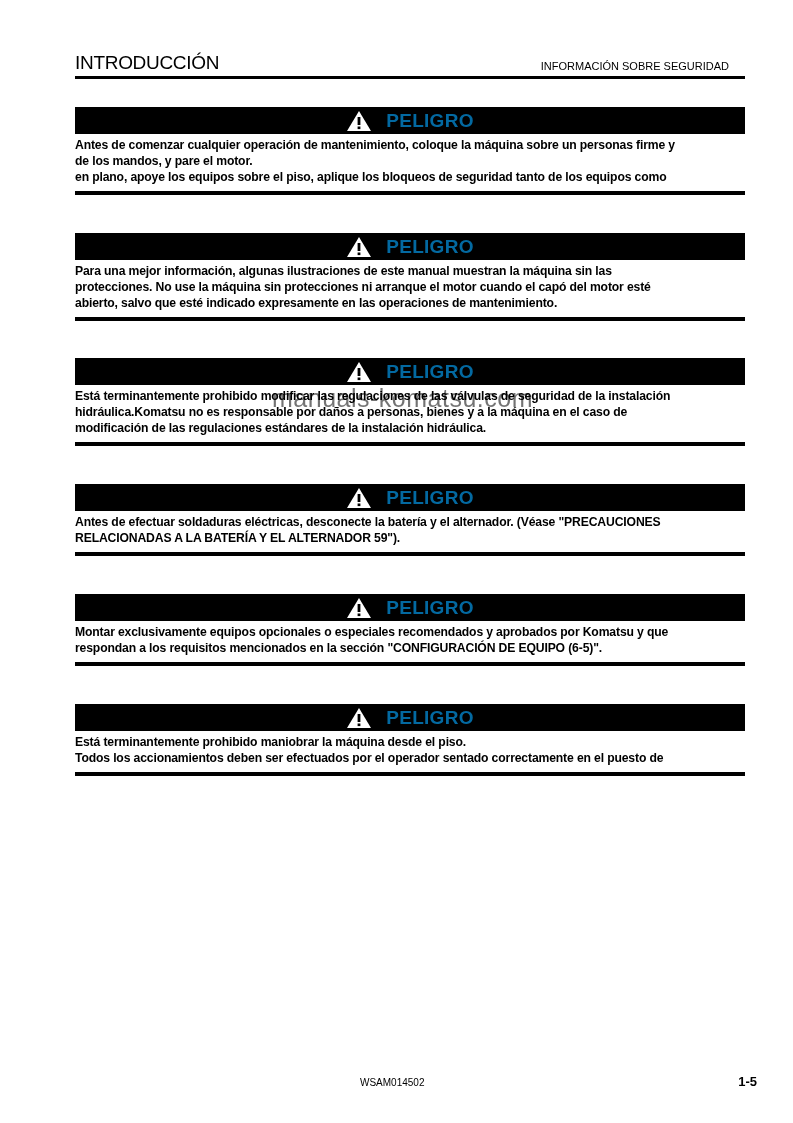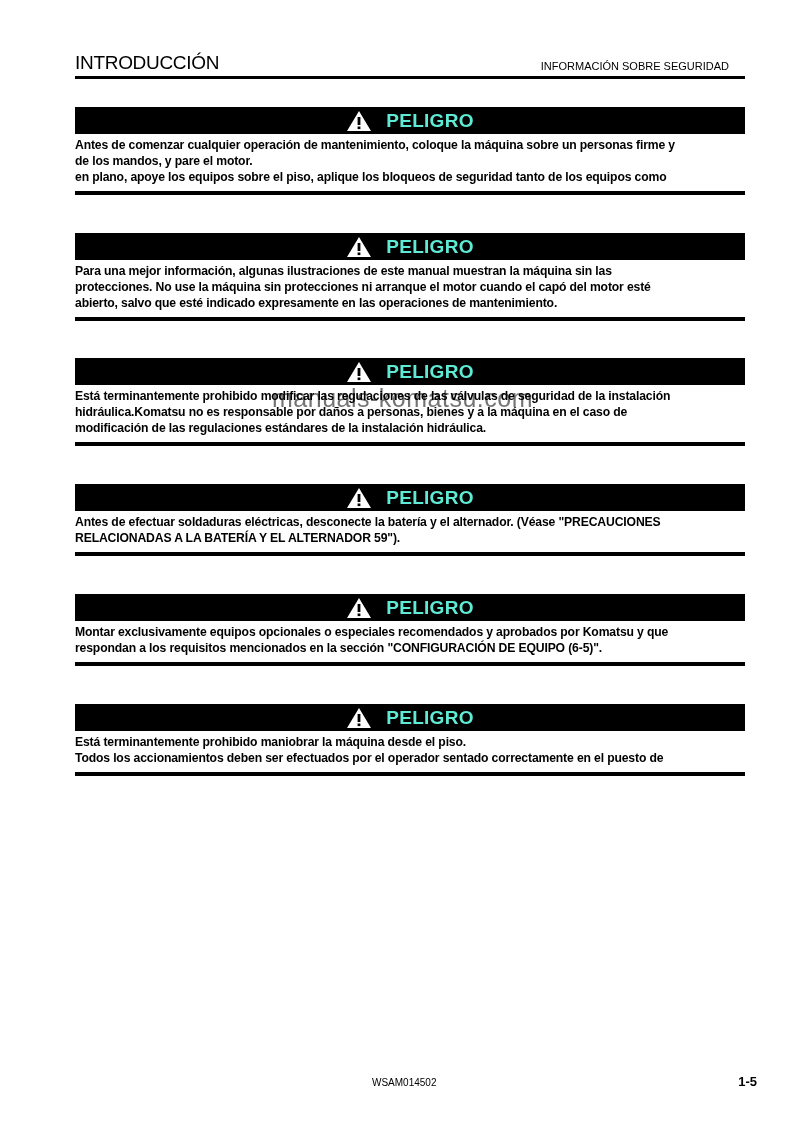--- a/index.html
+++ b/index.html
@@ -1,27 +1,27 @@
 <!DOCTYPE html>
 <html><head>
   <meta charset="utf-8">
   <style>
     html, body { margin: 0; padding: 0; background: #ffffff; }
     body { width: 793px; height: 1123px; position: relative; overflow: hidden; font-family: "Liberation Sans", sans-serif; color: #000; }
     .page-header { position: absolute; left: 75px; top: 52px; width: 670px; height: 24px; border-bottom: 3px solid #000; }
     .section-title { position: absolute; left: 0; top: 0; font-size: 19px; letter-spacing: -0.3px; line-height: 22px; }
     .section-sub { position: absolute; right: 16px; top: 7px; font-size: 11px; line-height: 14px; padding-left: 40px; }
     .danger { position: absolute; left: 75px; width: 670px; }
-    .danger-bar { height: 27px; background: #000; color: #5eead4; display: flex; align-items: center; justify-content: center; }
+    .danger-bar { height: 27px; background: #000; color: #0369a1; display: flex; align-items: center; justify-content: center; }
     .danger-bar .tri { width: 26px; height: 22px; margin-right: 14px; display: inline-block; }
     .danger-bar .label { font-size: 19px; font-weight: bold; letter-spacing: 0.3px; }
     .danger-body { font-size: 12.2px; font-weight: bold; line-height: 16px; padding-top: 3px; letter-spacing: -0.15px; }
     .danger-rule { height: 4px; background: #000; margin-top: 6px; }
     .watermark { position: absolute; left: 272px; top: 384px; font-size: 25px; color: rgba(0,0,0,0.55); font-weight: normal; letter-spacing: 0.5px; pointer-events: none; }
-    .footer-code { position: absolute; left: 360px; top: 1077px; font-size: 10px; margin-left: 12px; }
+    .footer-code { position: absolute; left: 360px; top: 1077px; font-size: 10px; }
     .footer-page { position: absolute; right: 36px; top: 1074px; font-size: 13px; font-weight: bold; }
   </style>
 </head>
 <body>
 
 <div class="page-header">
   <div class="section-title">INTRODUCCIÓN</div>
   <div class="section-sub">INFORMACIÓN SOBRE SEGURIDAD</div>
 </div>
 

